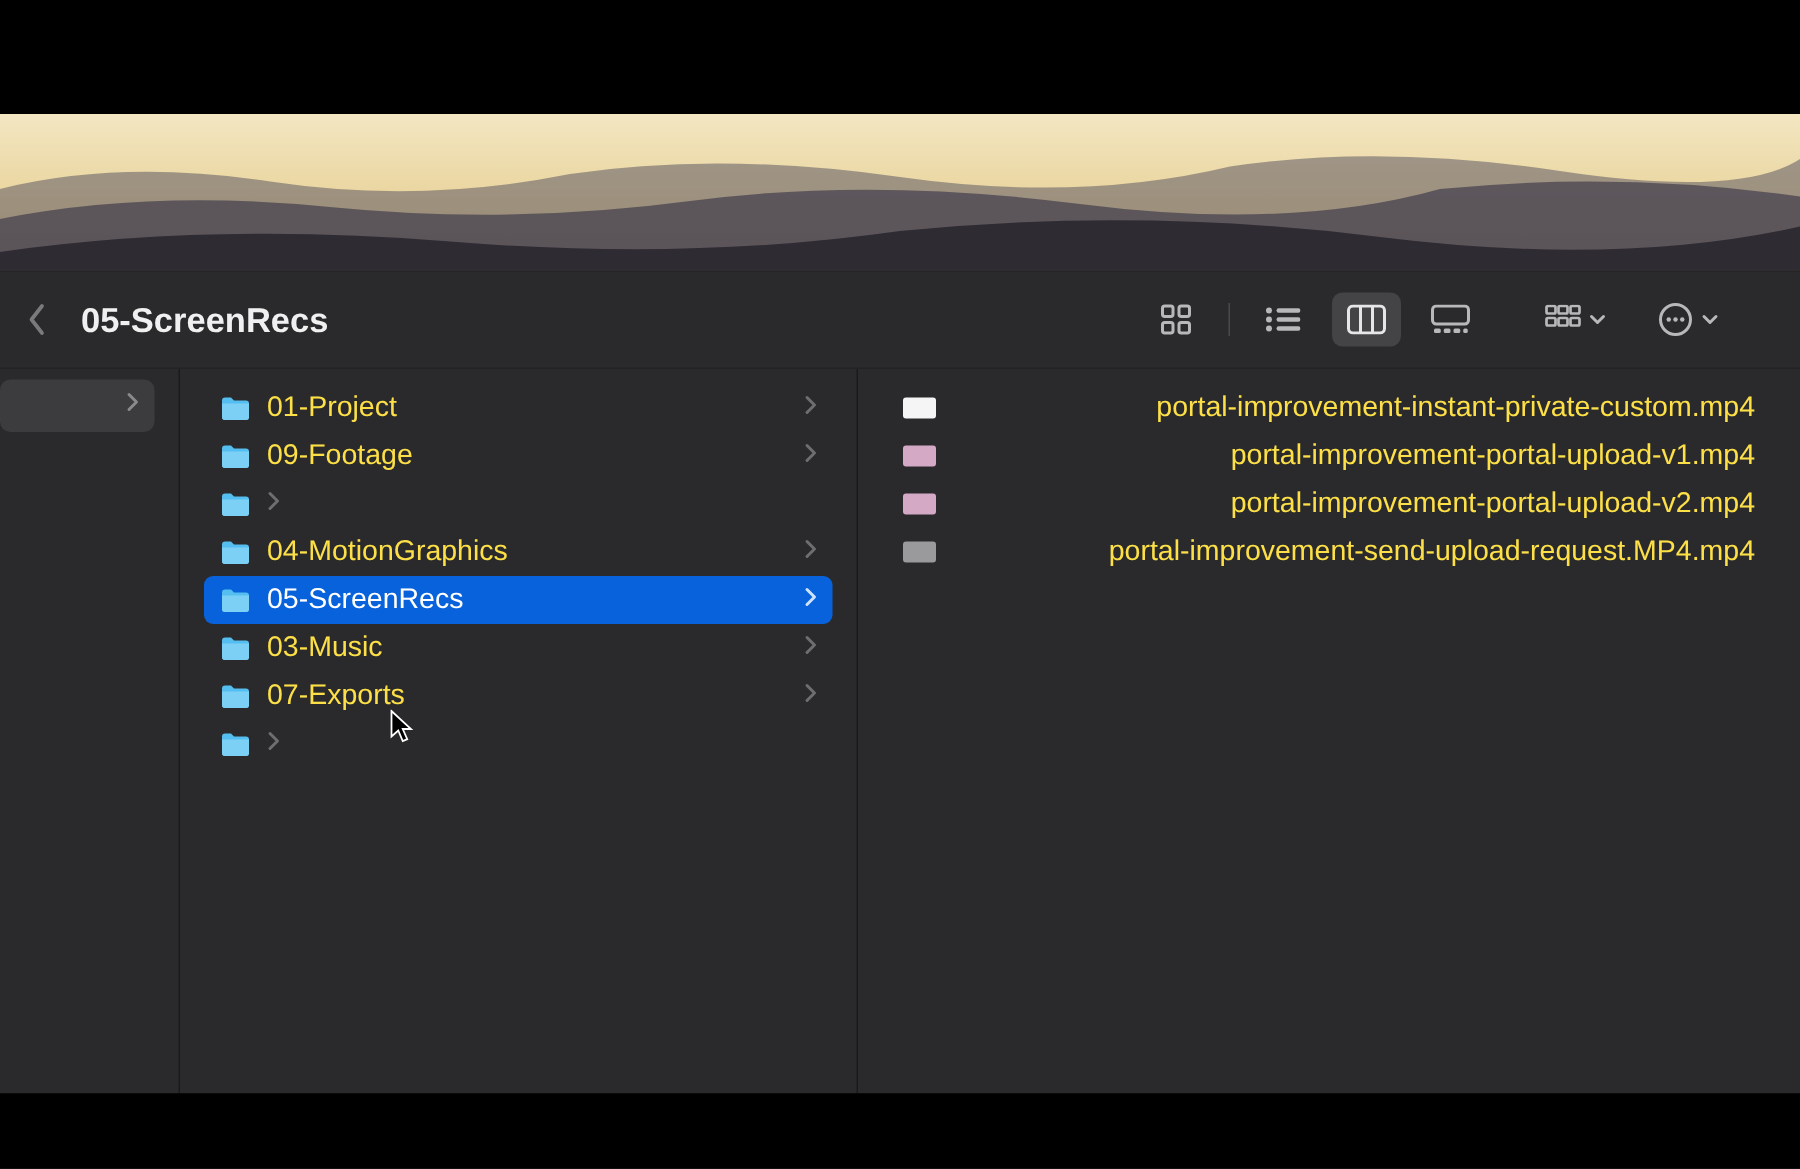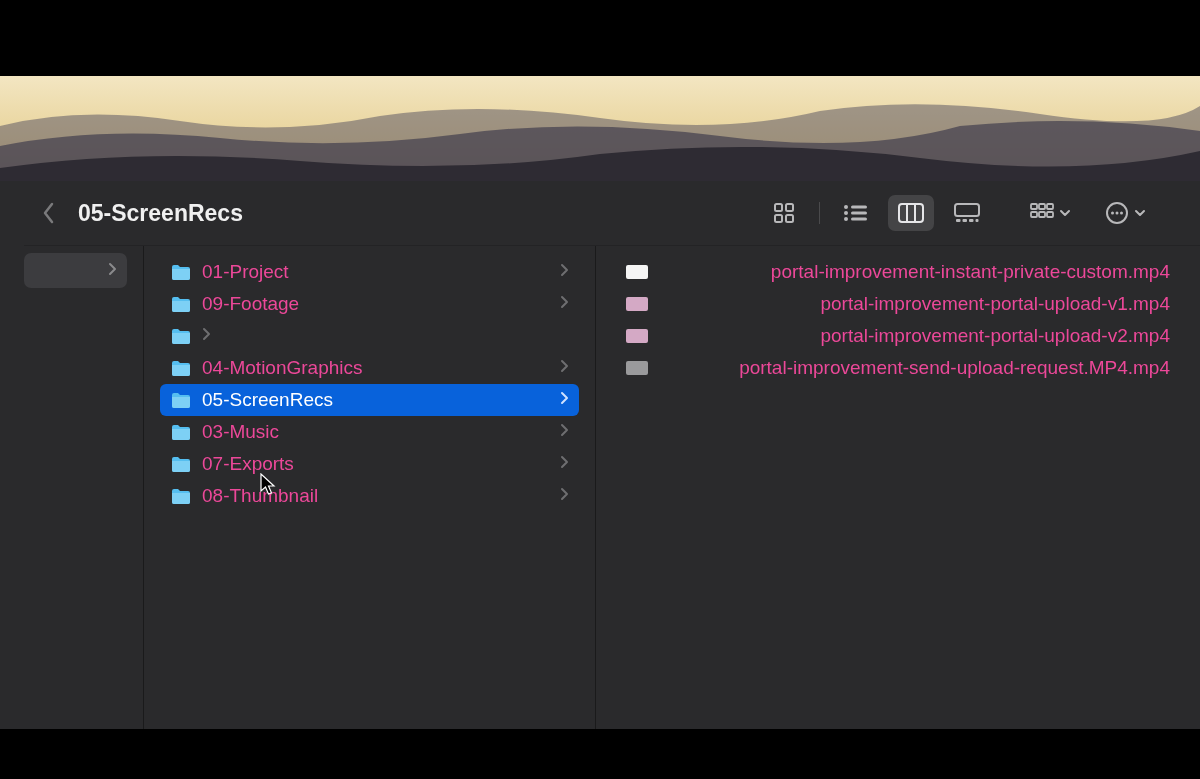--- a/index.html
+++ b/index.html
@@ -39,21 +39,20 @@
     height: 100%;
     display: block;
   }
   .window {
     width: 100%;
     height: 548px;
     background: #2a2a2c;
     display: flex;
     flex-direction: column;
     position: relative;
-    padding-left: 24px;
   }
   .toolbar {
     height: 65px;
     display: flex;
     align-items: center;
     padding: 0 10px;
     border-bottom: 1px solid rgba(0,0,0,0.15);
   }
   .nav-back {
     width: 30px;
@@ -170,21 +169,21 @@
     background: #0862db;
   }
   .row .icon {
     width: 22px;
     height: 22px;
     margin-right: 10px;
     flex-shrink: 0;
   }
   .row .label {
     font-size: 19px;
-    color: #ec4899;
+    color: #fde047;
     white-space: nowrap;
     overflow: hidden;
     flex: 1;
   }
   .row.selected .label {
     color: #fff;
   }
   .row .chev {
     color: #6e6e70;
     flex-shrink: 0;
@@ -388,21 +387,20 @@
           <span class="label">07-Exports</span>
           <span class="chev"><svg width="9" height="14" viewBox="0 0 9 14">
               <path d="M2 2 L7 7 L2 12" stroke="currentColor" stroke-width="2" fill="none" stroke-linecap="round" stroke-linejoin="round"></path>
             </svg></span>
         </div>
         <div class="row">
           <svg class="icon" viewBox="0 0 22 22">
             <path d="M2 6 Q2 4 4 4 L8 4 L10 6 L18 6 Q20 6 20 8 L20 17 Q20 19 18 19 L4 19 Q2 19 2 17 Z" fill="#55bef0"></path>
             <path d="M2 8 L20 8 L20 17 Q20 19 18 19 L4 19 Q2 19 2 17 Z" fill="#7dd0f5"></path>
           </svg>
-          <span class="label">08-Thumbnail</span>
           <span class="chev"><svg width="9" height="14" viewBox="0 0 9 14">
               <path d="M2 2 L7 7 L2 12" stroke="currentColor" stroke-width="2" fill="none" stroke-linecap="round" stroke-linejoin="round"></path>
             </svg></span>
         </div>
       </div>
 
     <div class="column column-files">
 
       <div id="file-list">
           <div class="row">

